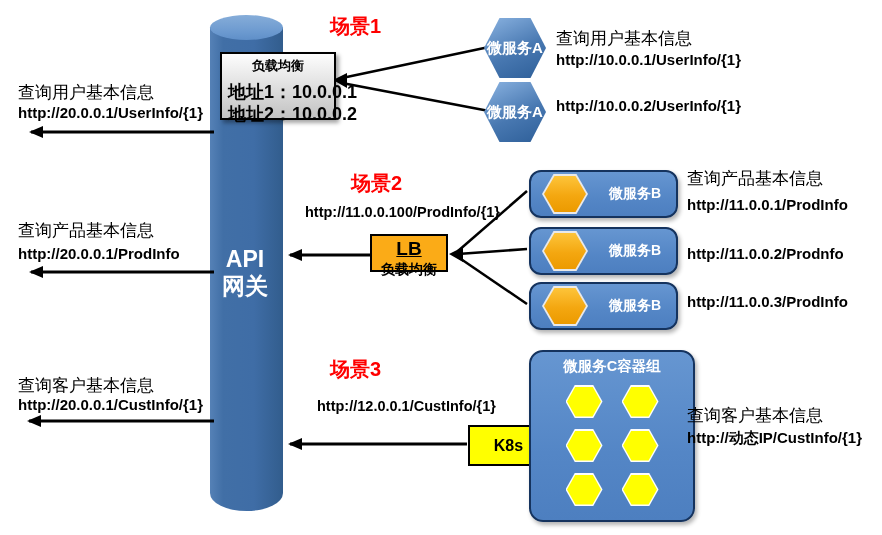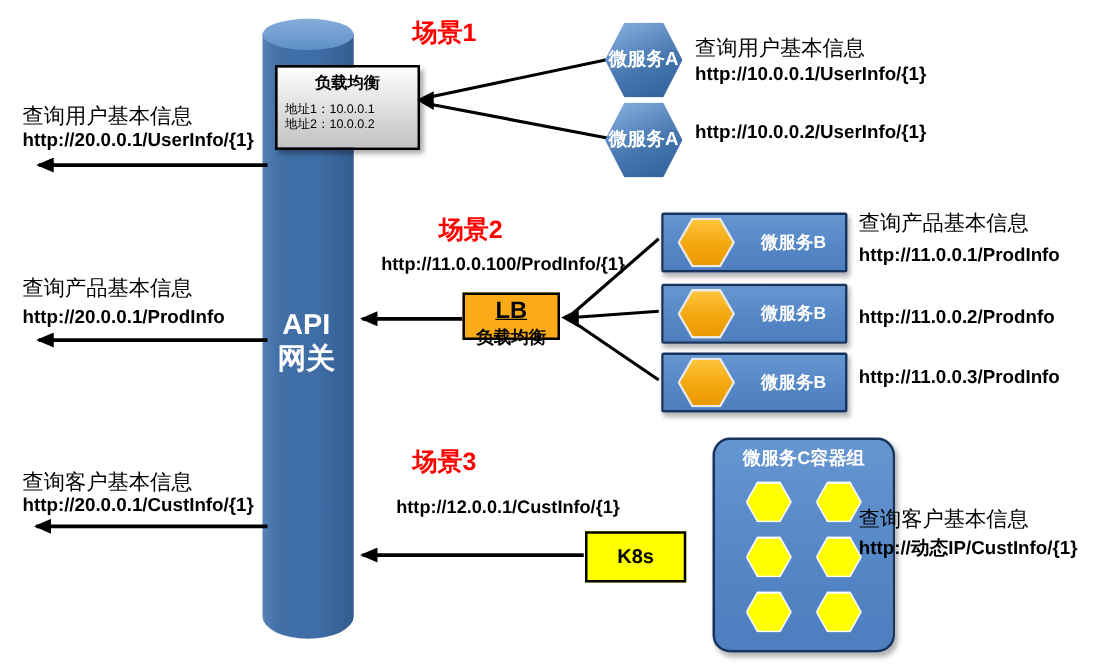--- a/index.html
+++ b/index.html
@@ -23,51 +23,51 @@
   .scene3{left:330px;top:356px;}
   
   .cap{font-size:17px;z-index:6;white-space:nowrap;}
   .url{font-weight:bold;font-size:15px;z-index:6;white-space:nowrap;}
   .req{font-weight:bold;font-size:14.5px;z-index:6;white-space:nowrap;}
   
   .grayBox{left:220px;top:52px;width:112px;height:64px;z-index:5;border:2px solid #000;
     background:linear-gradient(180deg,#fdfdfd 0%,#e3e3e3 45%,#c2c2c2 100%);
     box-shadow:3px 3px 4px rgba(0,0,0,.35);}
   .grayBox .t{text-align:center;font-weight:bold;font-size:13px;margin-top:3px;}
-  .grayBox .a{font-weight:normal;font-size:10px;margin-left:6px;line-height:1.2;white-space:nowrap;}
+  .grayBox .a{font-weight:bold;font-size:18px;margin-left:6px;line-height:1.2;white-space:nowrap;}
   .grayBox .a.first{margin-top:7px;}
   
   .hex{clip-path:polygon(25% 0%,75% 0%,100% 50%,75% 100%,25% 100%,0% 50%);}
   .hexA{width:62px;height:60px;z-index:5;display:flex;flex-direction:row;align-items:center;
     justify-content:center;color:#fff;font-weight:bold;font-size:15px;line-height:1.3;text-align:center;
     background:linear-gradient(155deg,#85aedd 5%,#4878b1 55%,#30619b 95%);}
   .hexA1{left:484px;top:18px;}
   .hexA2{left:484px;top:82px;}
   .hexOw{position:relative;width:46px;height:40px;background:#e9e9e9;flex:none;margin-left:11px;}
   .hexOw .hexIn{position:absolute;left:2px;top:2px;width:42px;height:36px;
     background:linear-gradient(180deg,#fdc43a 0%,#f4a710 55%,#ec9a00 100%);}
   .hexYw{position:relative;width:37px;height:33px;background:#fdfdfd;}
   .hexYw .hexIn{position:absolute;left:1.5px;top:1.5px;width:34px;height:30px;background:#ffff00;}
   
-  .bbox{left:529px;width:145px;height:44px;z-index:5;border:2px solid #15335e;border-radius:2px;
+  .bbox{left:529px;width:145px;height:44px;z-index:5;border:2px solid #15335e;border-radius:12px;
     background:linear-gradient(180deg,#69a;#69a) , #5689c8;background:linear-gradient(180deg,#6696d1 0%,#5486c6 60%,#4d7fc0 100%);
     display:flex;align-items:center;box-shadow:2px 3px 4px rgba(0,0,0,.3);}
   .bbox .lbl{margin-left:auto;margin-right:15px;color:#fff;font-weight:bold;font-size:14px;white-space:nowrap;}
   .bbox1{top:170px;} .bbox2{top:227px;} .bbox3{top:282px;}
   
   .lbBox{left:370px;top:234px;width:78px;height:38px;z-index:5;border:2px solid #000;background:#fbab17;
     text-align:center;font-weight:bold;font-size:14px;line-height:1.28;padding-top:1px;box-sizing:border-box;}
   .lbBox .l1{font-size:19px;text-decoration:underline;}
   
   .k8sBox{left:468px;top:425px;width:77px;height:37px;z-index:5;border:2px solid #000;background:#ffff00;
     display:flex;align-items:center;justify-content:center;font-weight:bold;font-size:16px;}
   
-  .cbox{left:529px;top:350px;width:146px;height:172px;z-index:5;border:2px solid #15335e;border-radius:14px;
+  .cbox{left:529px;top:350px;width:166px;height:172px;z-index:5;border:2px solid #15335e;border-radius:14px;
     background:linear-gradient(180deg,#6696d1 0%,#5486c6 60%,#4d7fc0 100%);box-shadow:2px 3px 4px rgba(0,0,0,.3);
-    box-sizing:border-box;margin-left:41px;}
+    box-sizing:border-box;}
   .cbox .title{text-align:center;color:#fff;font-weight:bold;font-size:14.5px;margin-top:5px;white-space:nowrap;}
   .hexgrid{display:grid;grid-template-columns:37px 37px;gap:11px 19px;justify-content:center;margin-top:9px;}
 </style>
 </head>
 <body>
 
 <div class="stage">
 
   <svg class="overlay" width="882" height="535" viewBox="0 0 882 535">
     <defs>

